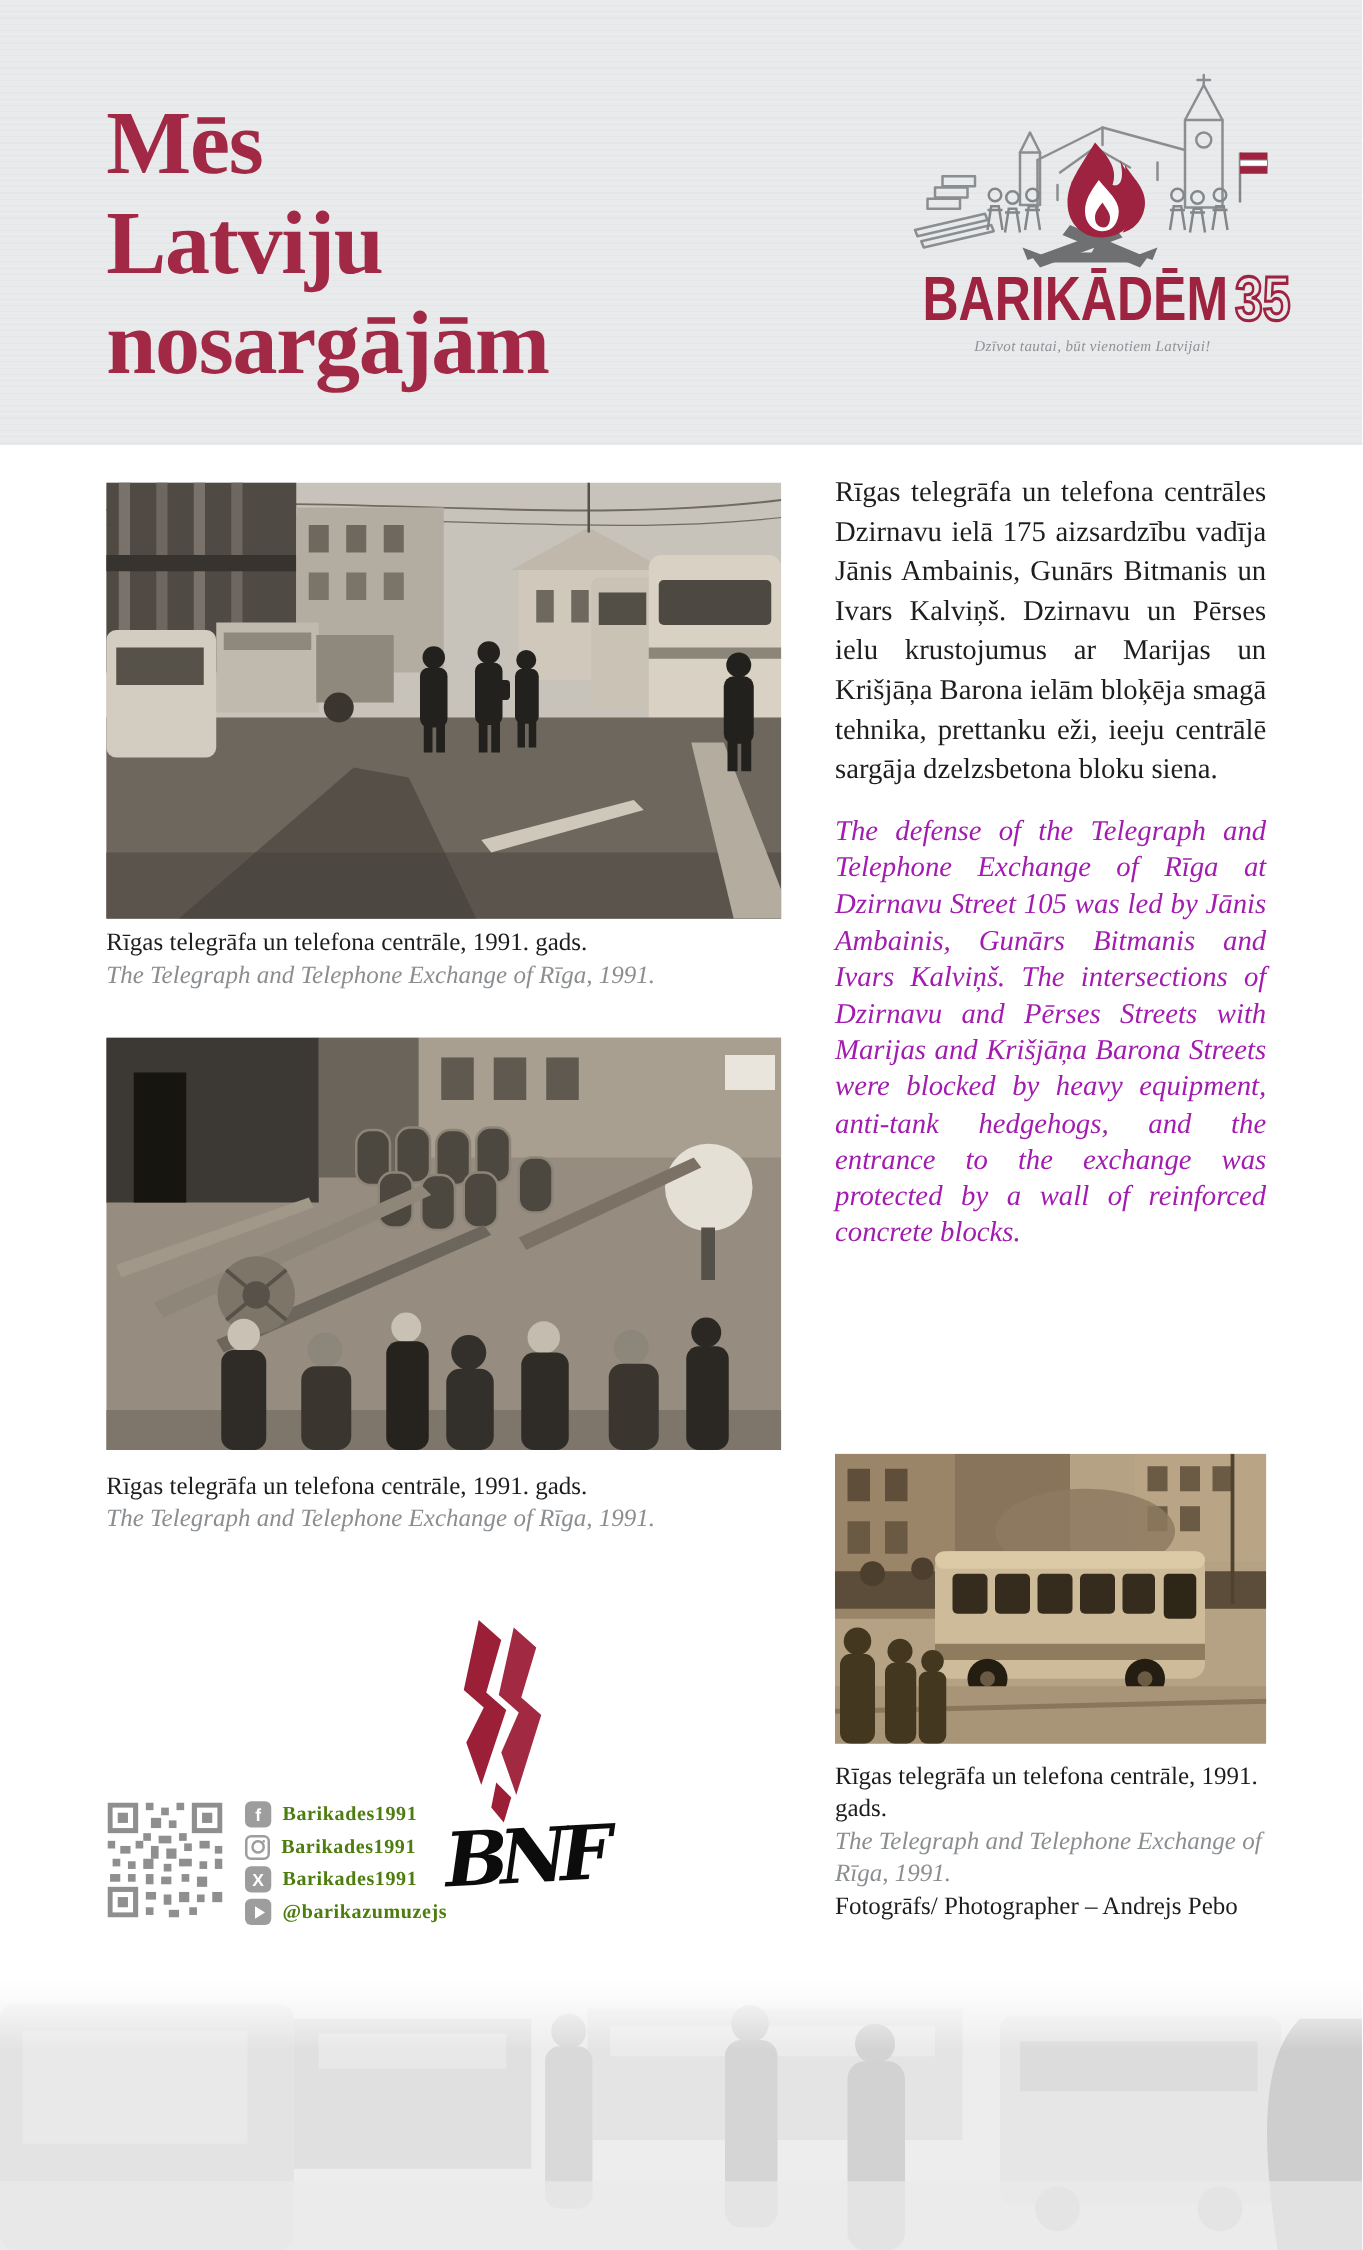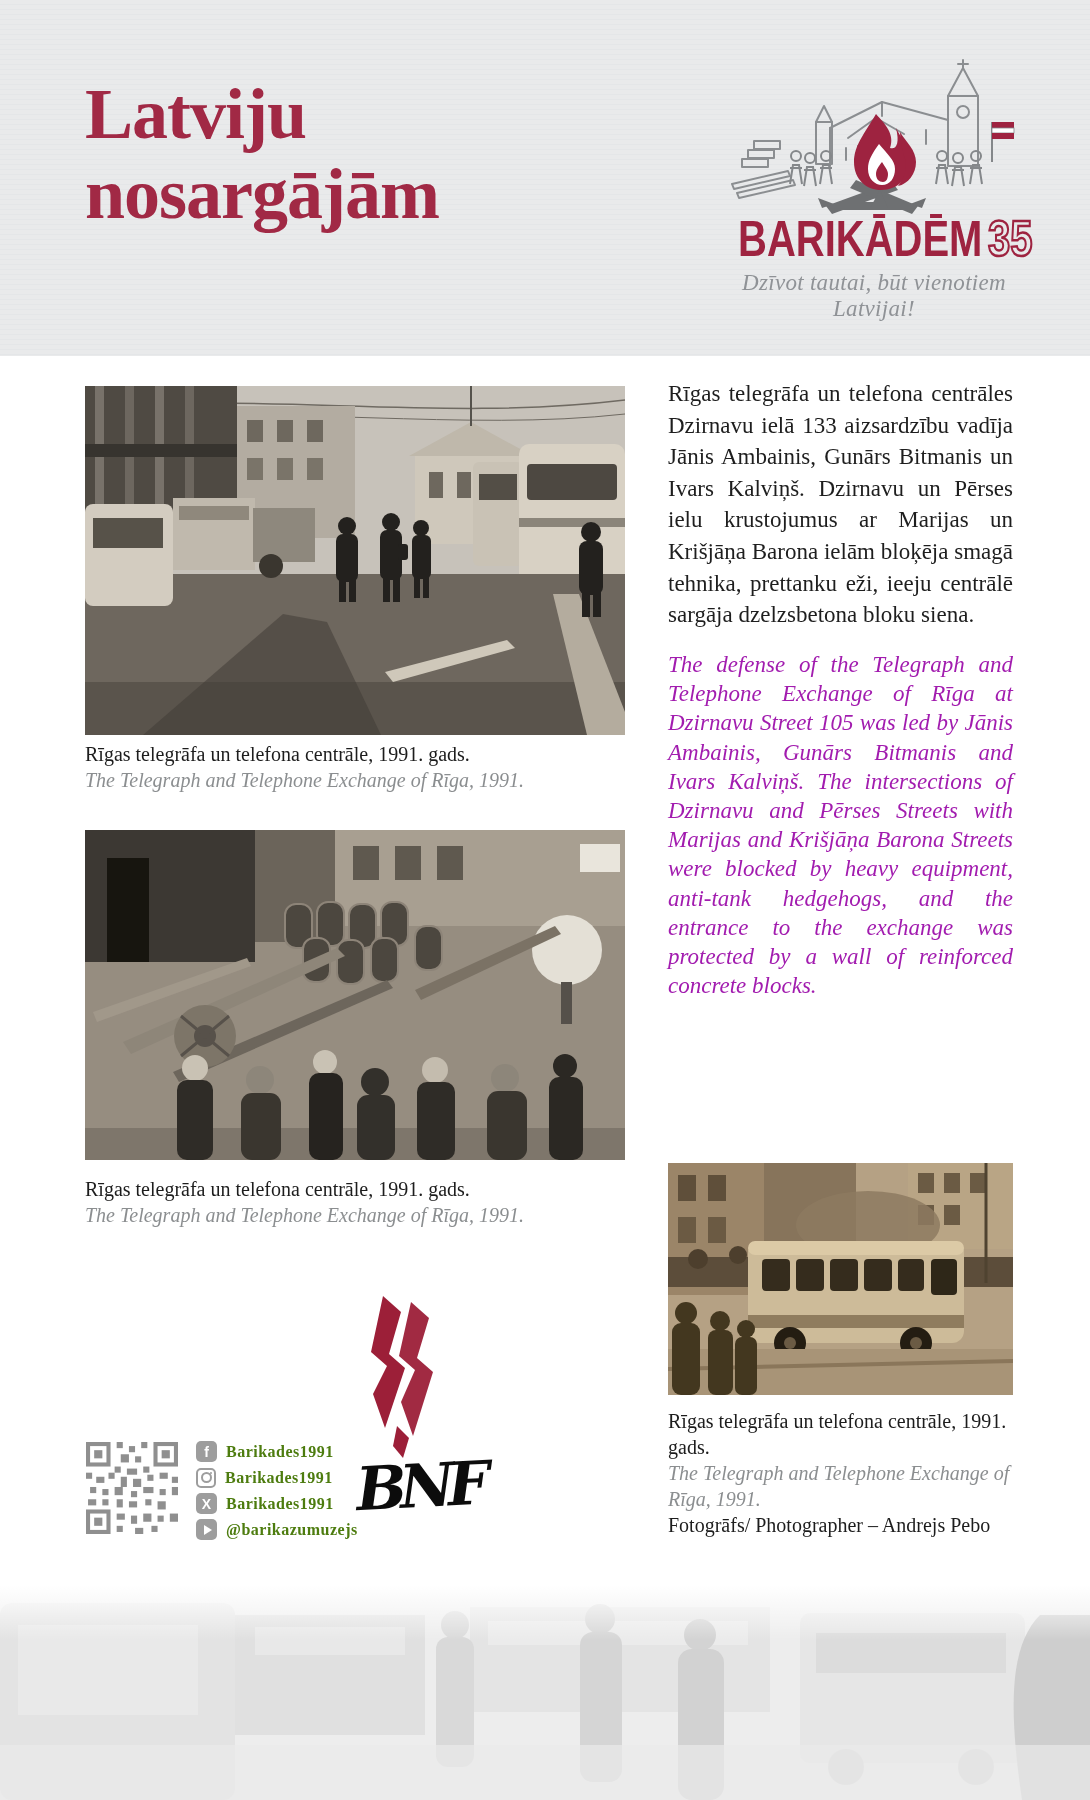--- a/index.html
+++ b/index.html
@@ -11,21 +11,21 @@
   .title{position:absolute;left:85px;top:74px;color:#a12945;
          font-weight:bold;font-size:72px;line-height:80px;letter-spacing:-1px;}
   .logo{position:absolute;left:720px;top:48px;width:320px;height:260px;}
   .logo-art{position:absolute;left:10px;top:10px;}
   .logo-name{position:absolute;left:18px;top:162px;white-space:nowrap;
              font-family:"Liberation Sans",sans-serif;font-weight:bold;font-size:50px;
              transform:scaleX(0.80);transform-origin:left top;letter-spacing:0px;}
   .logo-name .solid{color:#9e2340;}
   .logo-name .outline{color:transparent;-webkit-text-stroke:2.5px #9e2340;margin-left:7px;}
   .logo-tagline{position:absolute;left:18px;top:222px;width:272px;text-align:center;
-                color:#8f9296;font-style:italic;font-size:23px;letter-spacing:0.3px;}
+                color:#8f9296;font-style:italic;font-size:12px;letter-spacing:0.3px;}
   
   .para{position:absolute;left:668px;width:345px;text-align:justify;color:#1e1e1e;}
   .para.lv{top:378px;font-size:23px;line-height:31.6px;}
   .para.en{top:650px;font-size:23px;line-height:29.2px;color:#a21caf;font-style:italic;}
   
   .photo{position:absolute;display:block;}
   .caption{position:absolute;font-size:20px;line-height:26px;color:#1d1d1d;}
   .caption .en{color:#8b8e90;font-style:italic;}
   
   .website{position:absolute;left:83px;top:1391px;font-family:"Liberation Sans",sans-serif;
@@ -50,20 +50,21 @@
   .strip-fade{position:absolute;left:0;top:1585px;width:1090px;height:55px;
               background:linear-gradient(#ffffff,rgba(255,255,255,0));}
 </style>
 </head>
 <body>
 
 <div class="page">
 
   <div class="header">
     <div class="title">
+      <div>Mēs</div>
       <div>Latviju</div>
       <div>nosargājām</div>
     </div>
 
     <div class="logo">
       <svg class="logo-art" width="300" height="160" viewBox="0 0 300 160">
         <g stroke="#8b8e91" stroke-width="2" fill="none" stroke-linejoin="round" stroke-linecap="round">
           <rect x="218" y="38" width="30" height="70"></rect>
           <polyline points="218,38 233,10 248,38"></polyline>
           <line x1="233" y1="10" x2="233" y2="2"></line>
@@ -192,21 +193,21 @@
       <rect x="497" y="205" width="8" height="26"></rect>
         <rect x="508" y="205" width="8" height="26"></rect>
     </g>
   </svg>
 
   <div class="caption" style="left:85px;top:741px;">
     <div class="lv">Rīgas telegrāfa un telefona centrāle, 1991. gads.</div>
     <div class="en">The Telegraph and Telephone Exchange of Rīga, 1991.</div>
   </div>
 
-  <p class="para lv" style="margin:0;">Rīgas telegrāfa un telefona centrāles Dzirnavu ielā 133 aizsardzību vadīja Jānis Ambainis, Gunārs Bitmanis un Ivars Kalviņš. Dzirnavu un Pērses ielu krustojumus ar Marijas un Krišjāņa Barona ielām bloķēja smagā tehnika, prettanku eži, ieeju centrālē sargāja dzelzsbetona bloku siena.</p>
+  <p class="para lv" style="margin:0;">Rīgas telegrāfa un telefona centrāles Dzirnavu ielā 175 aizsardzību vadīja Jānis Ambainis, Gunārs Bitmanis un Ivars Kalviņš. Dzirnavu un Pērses ielu krustojumus ar Marijas un Krišjāņa Barona ielām bloķēja smagā tehnika, prettanku eži, ieeju centrālē sargāja dzelzsbetona bloku siena.</p>
   <p class="para en" style="margin:0;">The defense of the Telegraph and Telephone Exchange of Rīga at Dzirnavu Street 105 was led by Jānis Ambainis, Gunārs Bitmanis and Ivars Kalviņš. The intersections of Dzirnavu and Pērses Streets with Marijas and Krišjāņa Barona Streets were blocked by heavy equipment, anti-tank hedgehogs, and the entrance to the exchange was protected by a wall of reinforced concrete blocks.</p>
 
   <svg class="photo" style="left:85px;top:830px;" width="540" height="330" viewBox="0 0 540 330" preserveAspectRatio="none">
     <rect width="540" height="330" fill="#968d80"></rect>
     <rect width="170" height="132" fill="#3c3833"></rect>
     <rect x="22" y="28" width="42" height="104" fill="#17150f"></rect>
     <rect x="170" y="0" width="80" height="112" fill="#6b645a"></rect>
     <rect x="250" y="0" width="290" height="96" fill="#a89f91"></rect>
     <rect x="268" y="16" width="26" height="34" fill="#5f594f"></rect>
     <rect x="310" y="16" width="26" height="34" fill="#5f594f"></rect>

